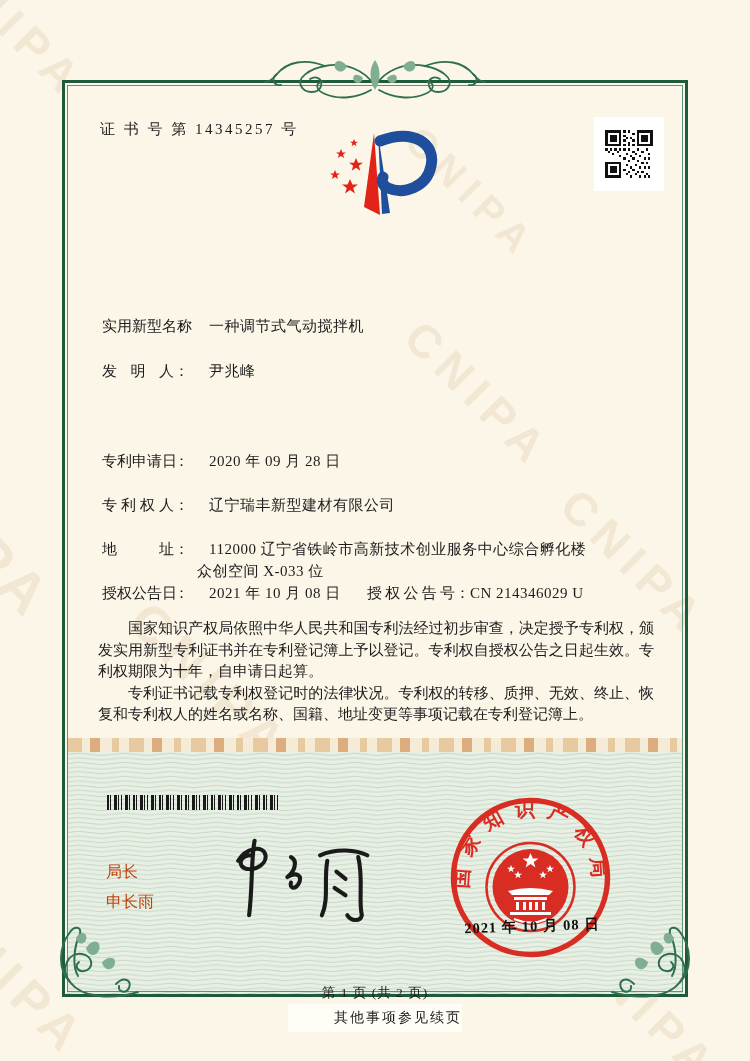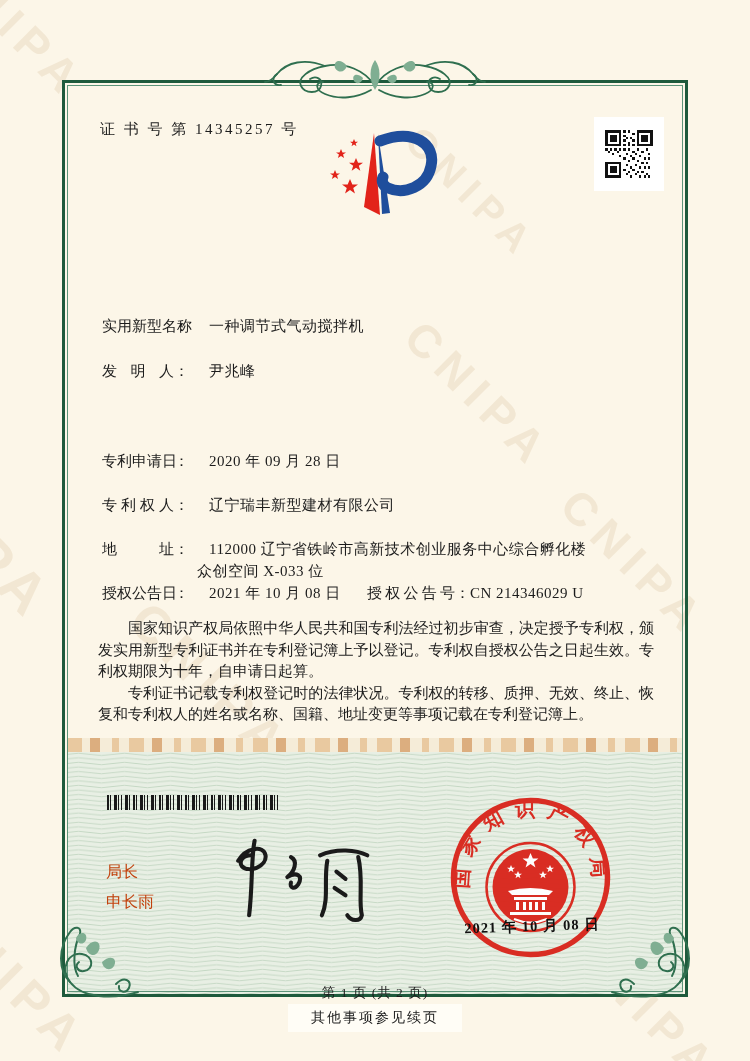--- a/index.html
+++ b/index.html
@@ -43,21 +43,21 @@
       #191919 18px 21px,rgba(0,0,0,0) 21px 22px,#191919 22px 23px,rgba(0,0,0,0) 23px 26px);}
   .bureau{position:absolute;left:106px;top:857px;font-family:"Liberation Sans","DejaVu Sans",sans-serif;
           font-size:16px;line-height:30px;color:#c2410c;}
   .sig{position:absolute;left:213px;top:828px;}
   .seal{position:absolute;left:448px;top:795px;opacity:.96;}
   .sealdate{position:absolute;left:452px;top:917px;width:160px;text-align:center;font-size:14.5px;
             font-weight:bold;color:#111;transform:rotate(-2deg);letter-spacing:1px;}
   .pageinfo{position:absolute;left:0;top:984px;width:100%;text-align:center;font-size:13.5px;
             letter-spacing:1px;}
   .note{position:absolute;left:288px;top:1004px;width:174px;height:28px;line-height:28px;
-        background:#fffdf6;text-align:center;font-size:14px;letter-spacing:2px;}
+        background:#fffdf6;text-align:right;font-size:14px;letter-spacing:2px;}
   .orn{position:absolute;}
 </style>
 </head>
 <body>
 
 <div class="page">
 
   <span class="wm" style="left:-34px;top:-60px;">CNIPA</span>
   <span class="wm" style="left:428px;top:118px;font-size:40px;">CNIPA</span>
   <span class="wm" style="left:432px;top:310px;">CNIPA</span>

